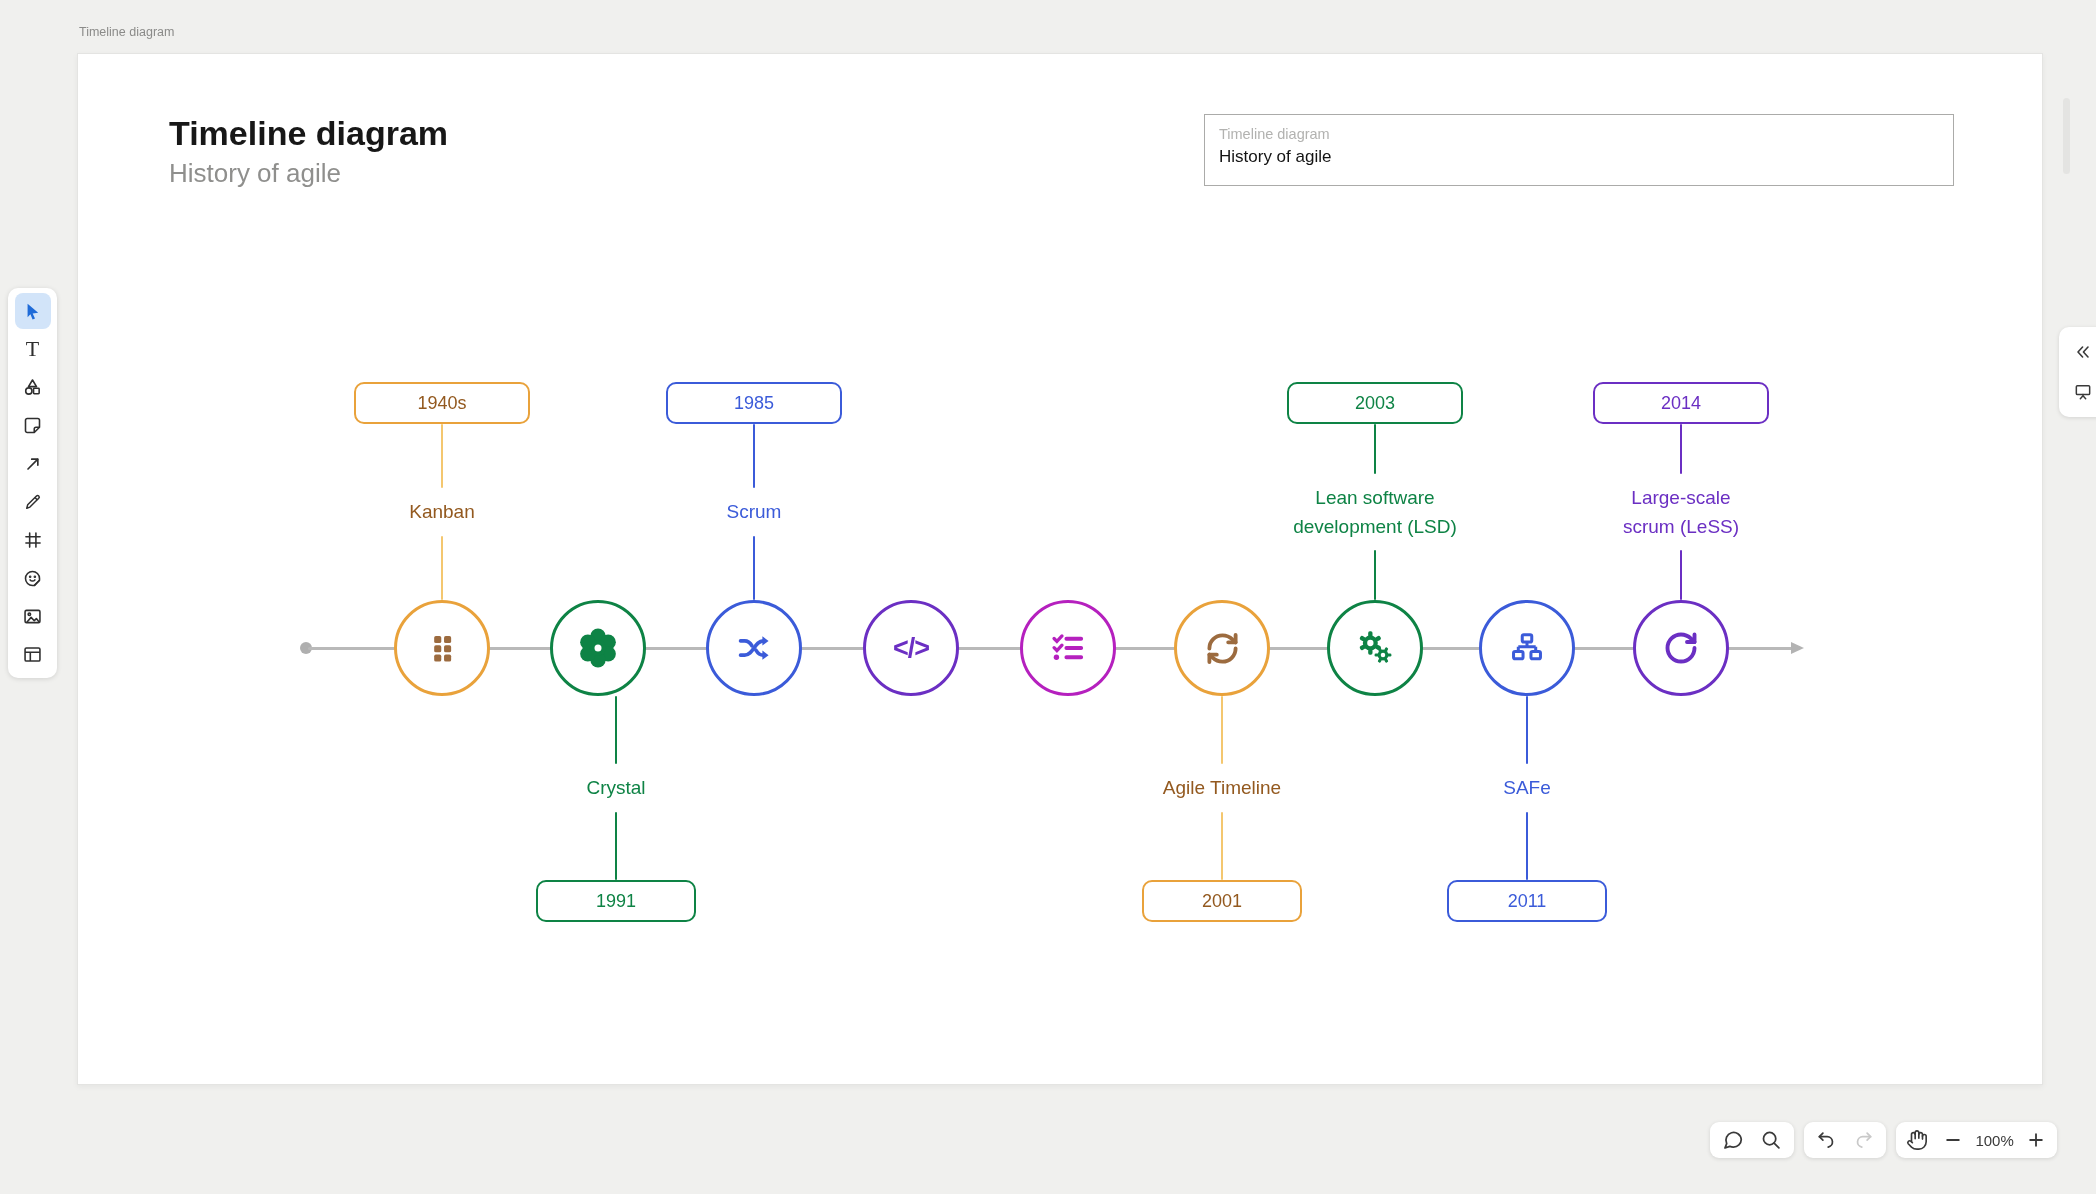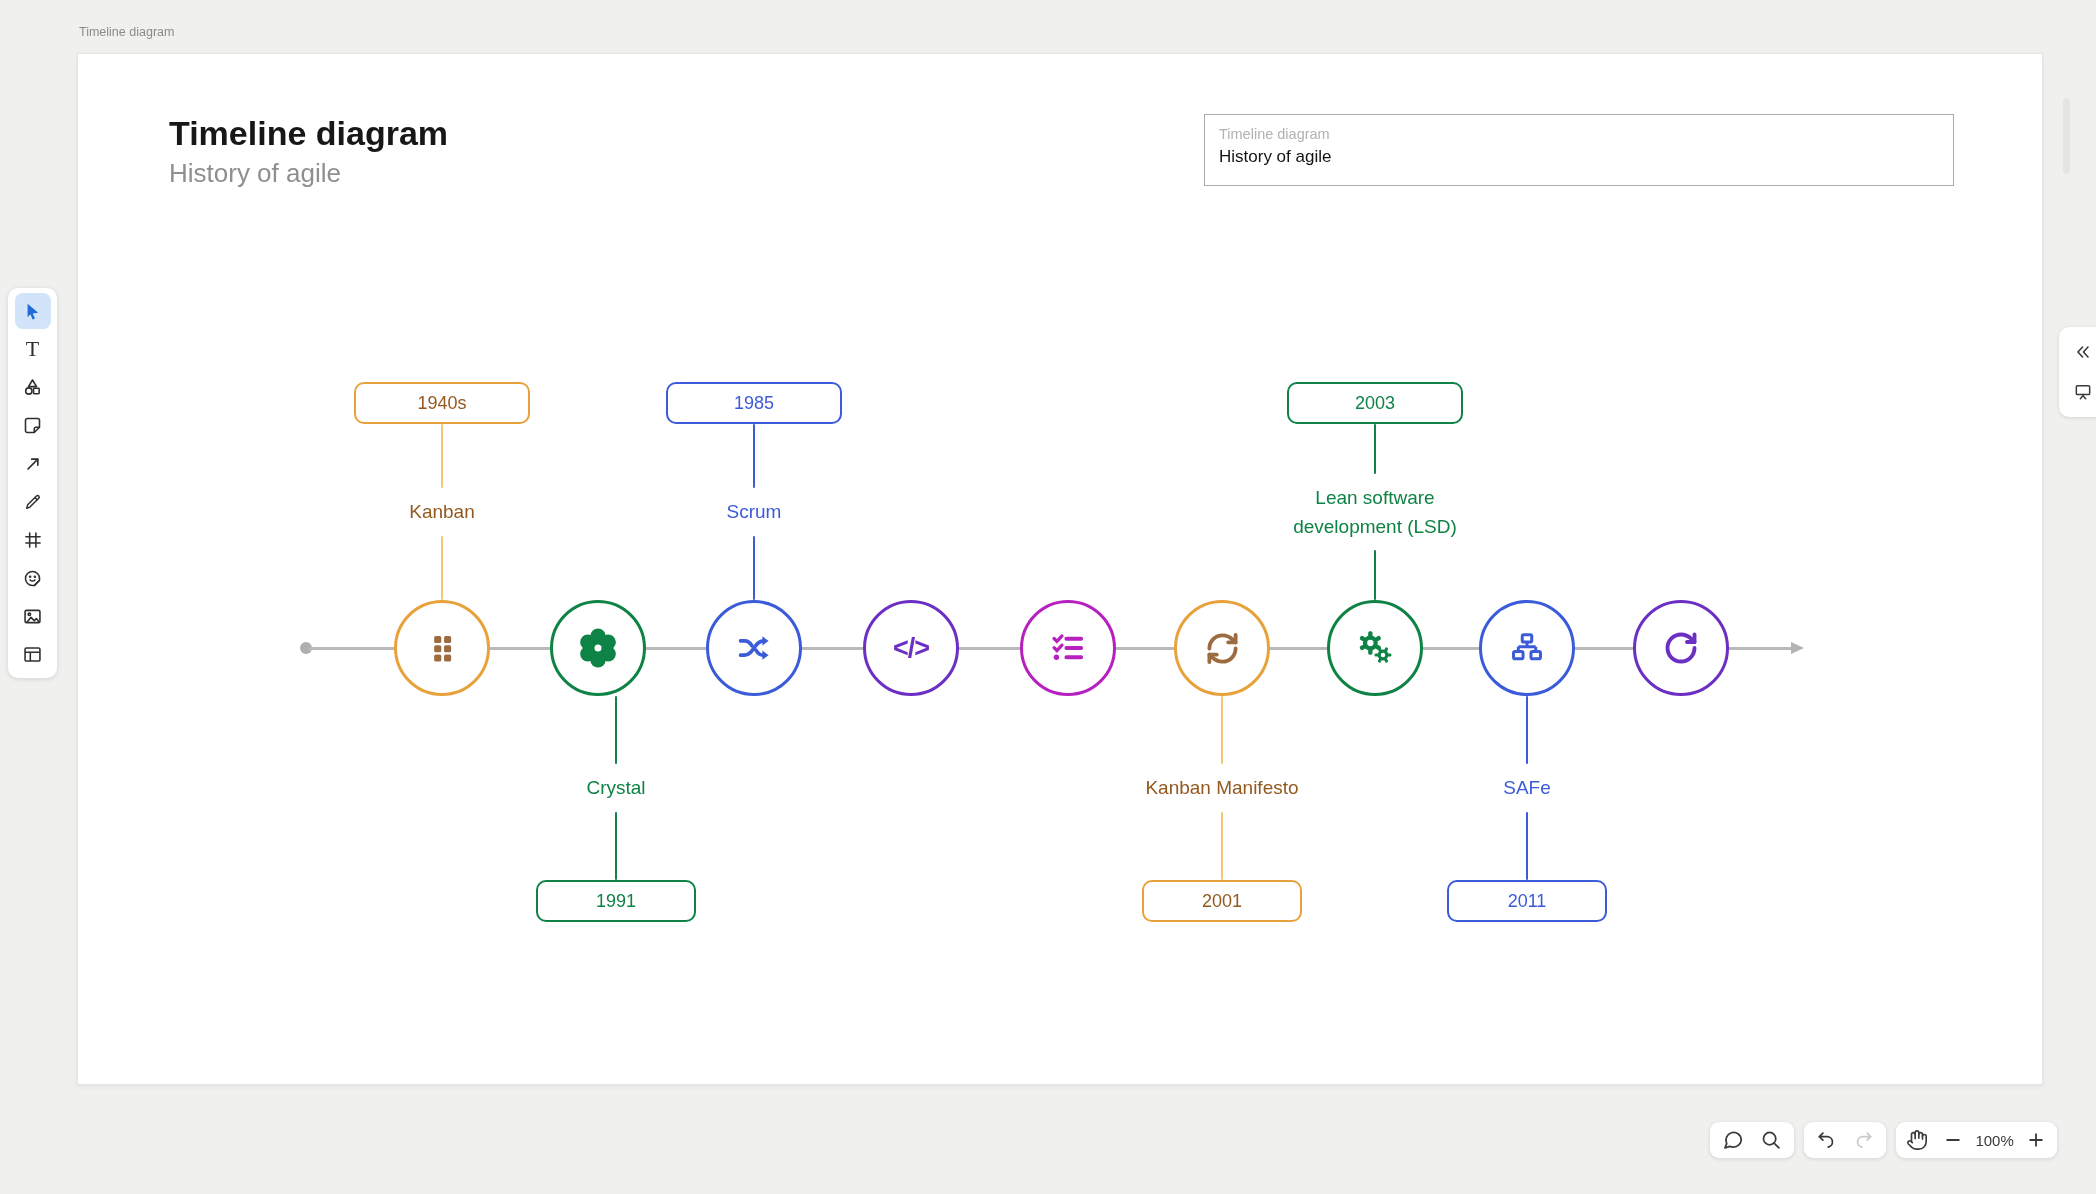--- a/index.html
+++ b/index.html
@@ -237,21 +237,21 @@
       </div>
     <div class="vline"></div>
     <div class="tl-label">Scrum</div>
     <div class="vline"></div>
   </div>
 
 
 
   <div class="tl-node bottom" style="left: 1034px; --accent: #E9A23B; --line: #F4C76F; --text: #93591F;">
     <div class="vline"></div>
-    <div class="tl-label">Kanban Manifesto</div>
+    <div class="tl-label">Agile Timeline</div>
     <div class="vline"></div>
     <div class="badge">
         <span>2001</span>
       </div>
   </div>
 
   <div class="tl-node top" style="left: 1187px; --accent: #0E8345; --line: #0E8345; --text: #0E8345;">
     <div class="badge">
         <span>2003</span>
       </div>
@@ -263,20 +263,29 @@
 
   <div class="tl-node bottom" style="left: 1339px; --accent: #3B5BD9; --line: #3B5BD9; --text: #3B5BD9;">
     <div class="vline"></div>
     <div class="tl-label">SAFe</div>
     <div class="vline"></div>
     <div class="badge">
         <span>2011</span>
       </div>
   </div>
 
+  <div class="tl-node top" style="left: 1493px; --accent: #6B2FC3; --line: #6B2FC3; --text: #6B2FC3;">
+    <div class="badge">
+        <span>2014</span>
+      </div>
+    <div class="vline"></div>
+    <div class="tl-label">Large-scale
+scrum (LeSS)</div>
+    <div class="vline"></div>
+  </div>
 
 </div>
 
 <div class="toolbar">
   <div class="tool active">
     <span>
       <svg width="20" height="20" viewBox="0 0 24 24" fill="currentColor">
         <path d="M5.5 3.2 18.2 14.1l-6.6.8 2.8 6-2.9 1.2-2.6-6.1-3.4 3.4z"></path>
       </svg>
     </span>

